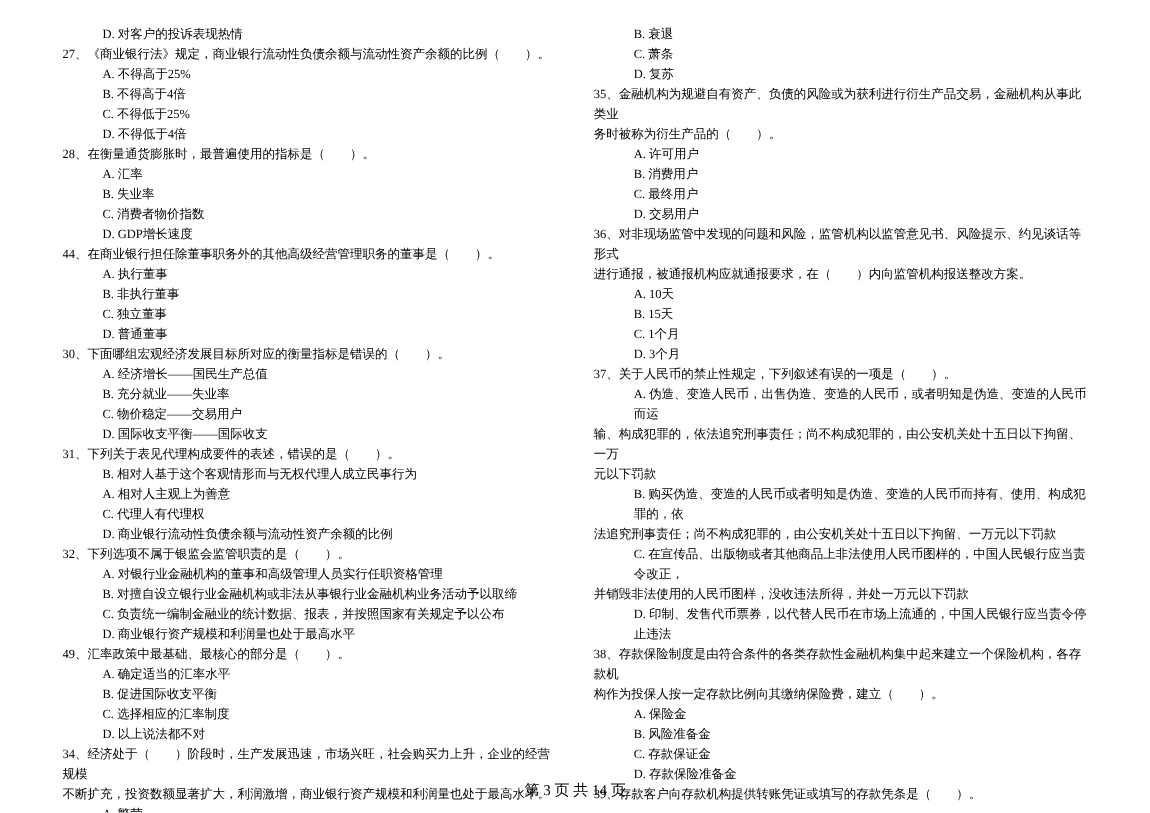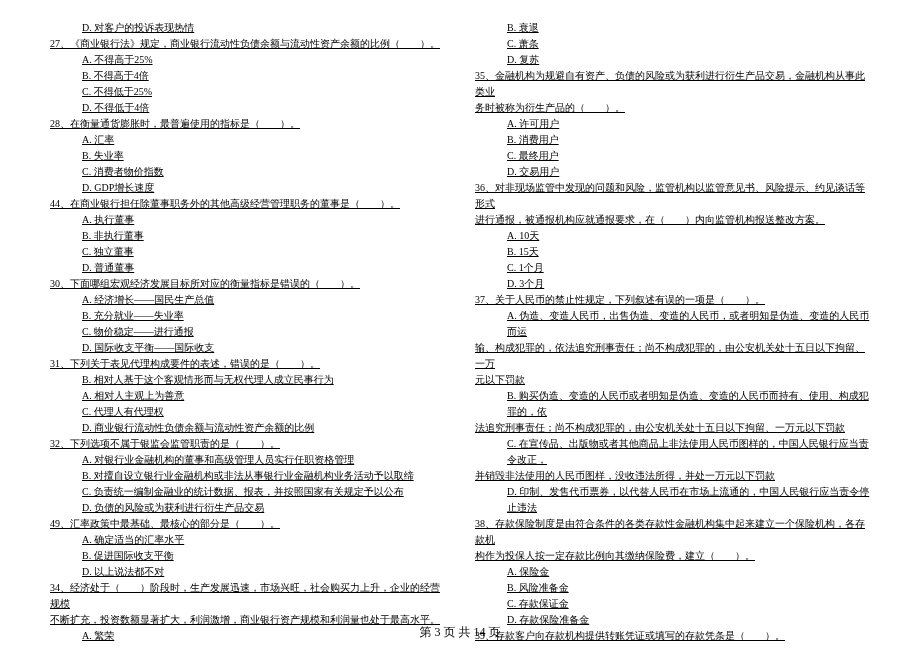--- a/index.html
+++ b/index.html
@@ -11,21 +11,20 @@
       font-size: 10px;
       color: #000;
       line-height: 1.6;
       overflow: hidden;
     }
     .page {
       width: 920px;
       height: 650px;
       padding: 20px 50px 28px 50px;
       position: relative;
-      text-decoration: underline;
     }
     .columns {
       display: flex;
       gap: 30px;
     }
     .col {
       flex: 1;
       width: 50%;
     }
     .qline {
@@ -67,38 +66,39 @@
 
       <span class="qline indent-q">44、在商业银行担任除董事职务外的其他高级经营管理职务的董事是（　　）。</span>
       <span class="qline indent-opt">A. 执行董事</span>
       <span class="qline indent-opt">B. 非执行董事</span>
       <span class="qline indent-opt">C. 独立董事</span>
       <span class="qline indent-opt">D. 普通董事</span>
 
       <span class="qline indent-q">30、下面哪组宏观经济发展目标所对应的衡量指标是错误的（　　）。</span>
       <span class="qline indent-opt">A. 经济增长——国民生产总值</span>
       <span class="qline indent-opt">B. 充分就业——失业率</span>
-      <span class="qline indent-opt">C. 物价稳定——进行通报</span>
+      <span class="qline indent-opt">C. 物价稳定——交易用户</span>
       <span class="qline indent-opt">D. 国际收支平衡——国际收支</span>
 
       <span class="qline indent-q">31、下列关于表见代理构成要件的表述，错误的是（　　）。</span>
       <span class="qline indent-opt">B. 相对人基于这个客观情形而与无权代理人成立民事行为</span>
       <span class="qline indent-opt">A. 相对人主观上为善意</span>
       <span class="qline indent-opt">C. 代理人有代理权</span>
       <span class="qline indent-opt">D. 商业银行流动性负债余额与流动性资产余额的比例</span>
 
       <span class="qline indent-q">32、下列选项不属于银监会监管职责的是（　　）。</span>
       <span class="qline indent-opt">A. 对银行业金融机构的董事和高级管理人员实行任职资格管理</span>
       <span class="qline indent-opt">B. 对擅自设立银行业金融机构或非法从事银行业金融机构业务活动予以取缔</span>
       <span class="qline indent-opt">C. 负责统一编制金融业的统计数据、报表，并按照国家有关规定予以公布</span>
-      <span class="qline indent-opt">D. 负债的风险或为获利进行衍生产品交易</span>
+      <span class="qline indent-opt">D. 商业银行资产规模和利润量也处于最高水平</span>
 
       <span class="qline indent-q">49、汇率政策中最基础、最核心的部分是（　　）。</span>
       <span class="qline indent-opt">A. 确定适当的汇率水平</span>
       <span class="qline indent-opt">B. 促进国际收支平衡</span>
+      <span class="qline indent-opt">C. 选择相应的汇率制度</span>
       <span class="qline indent-opt">D. 以上说法都不对</span>
 
       <span class="qline indent-q">34、经济处于（　　）阶段时，生产发展迅速，市场兴旺，社会购买力上升，企业的经营规模</span>
       <span class="qline indent-q">不断扩充，投资数额显著扩大，利润激增，商业银行资产规模和利润量也处于最高水平。</span>
       <span class="qline indent-opt">A. 繁荣</span>
     </div>
 
     <div class="col">
       <span class="qline indent-opt">B. 衰退</span>
       <span class="qline indent-opt">C. 萧条</span>

